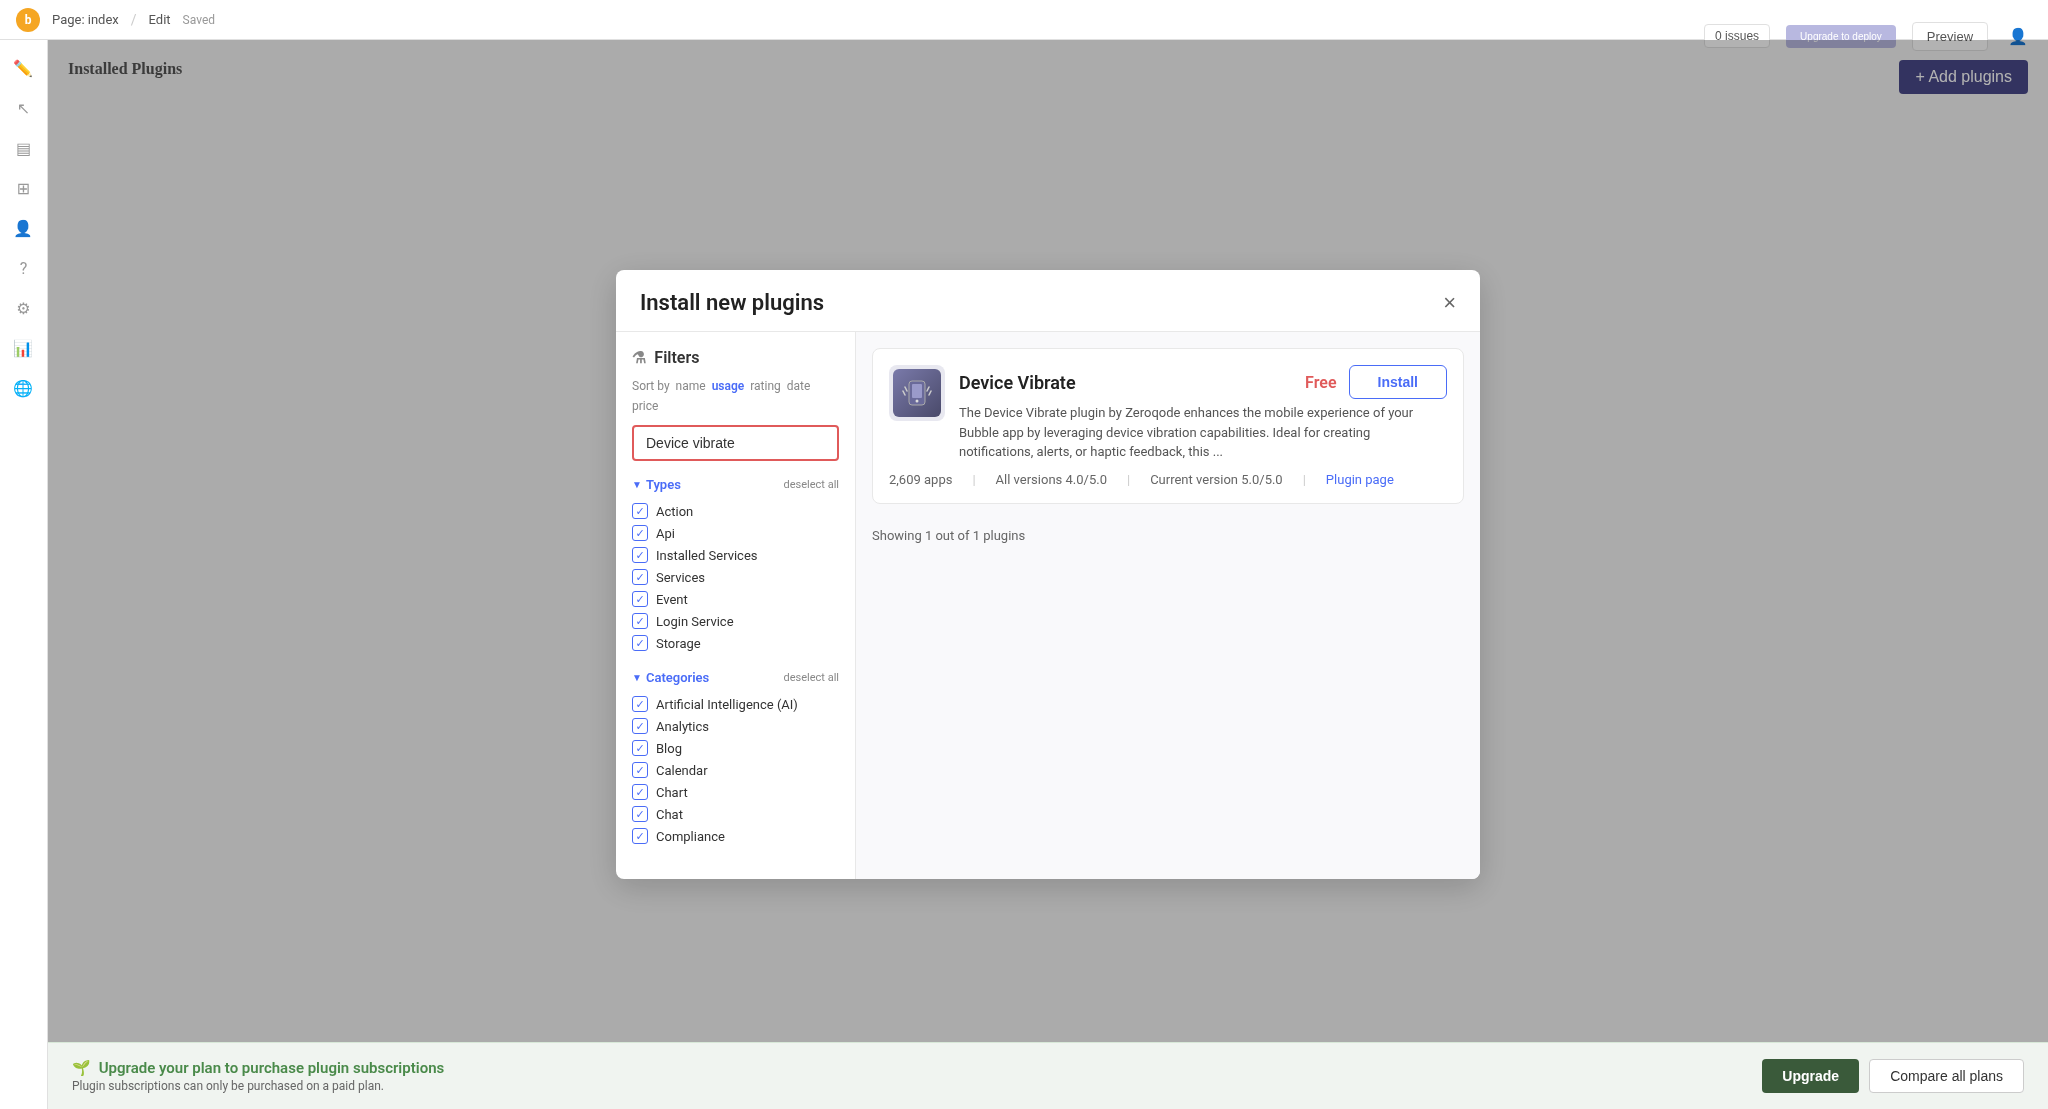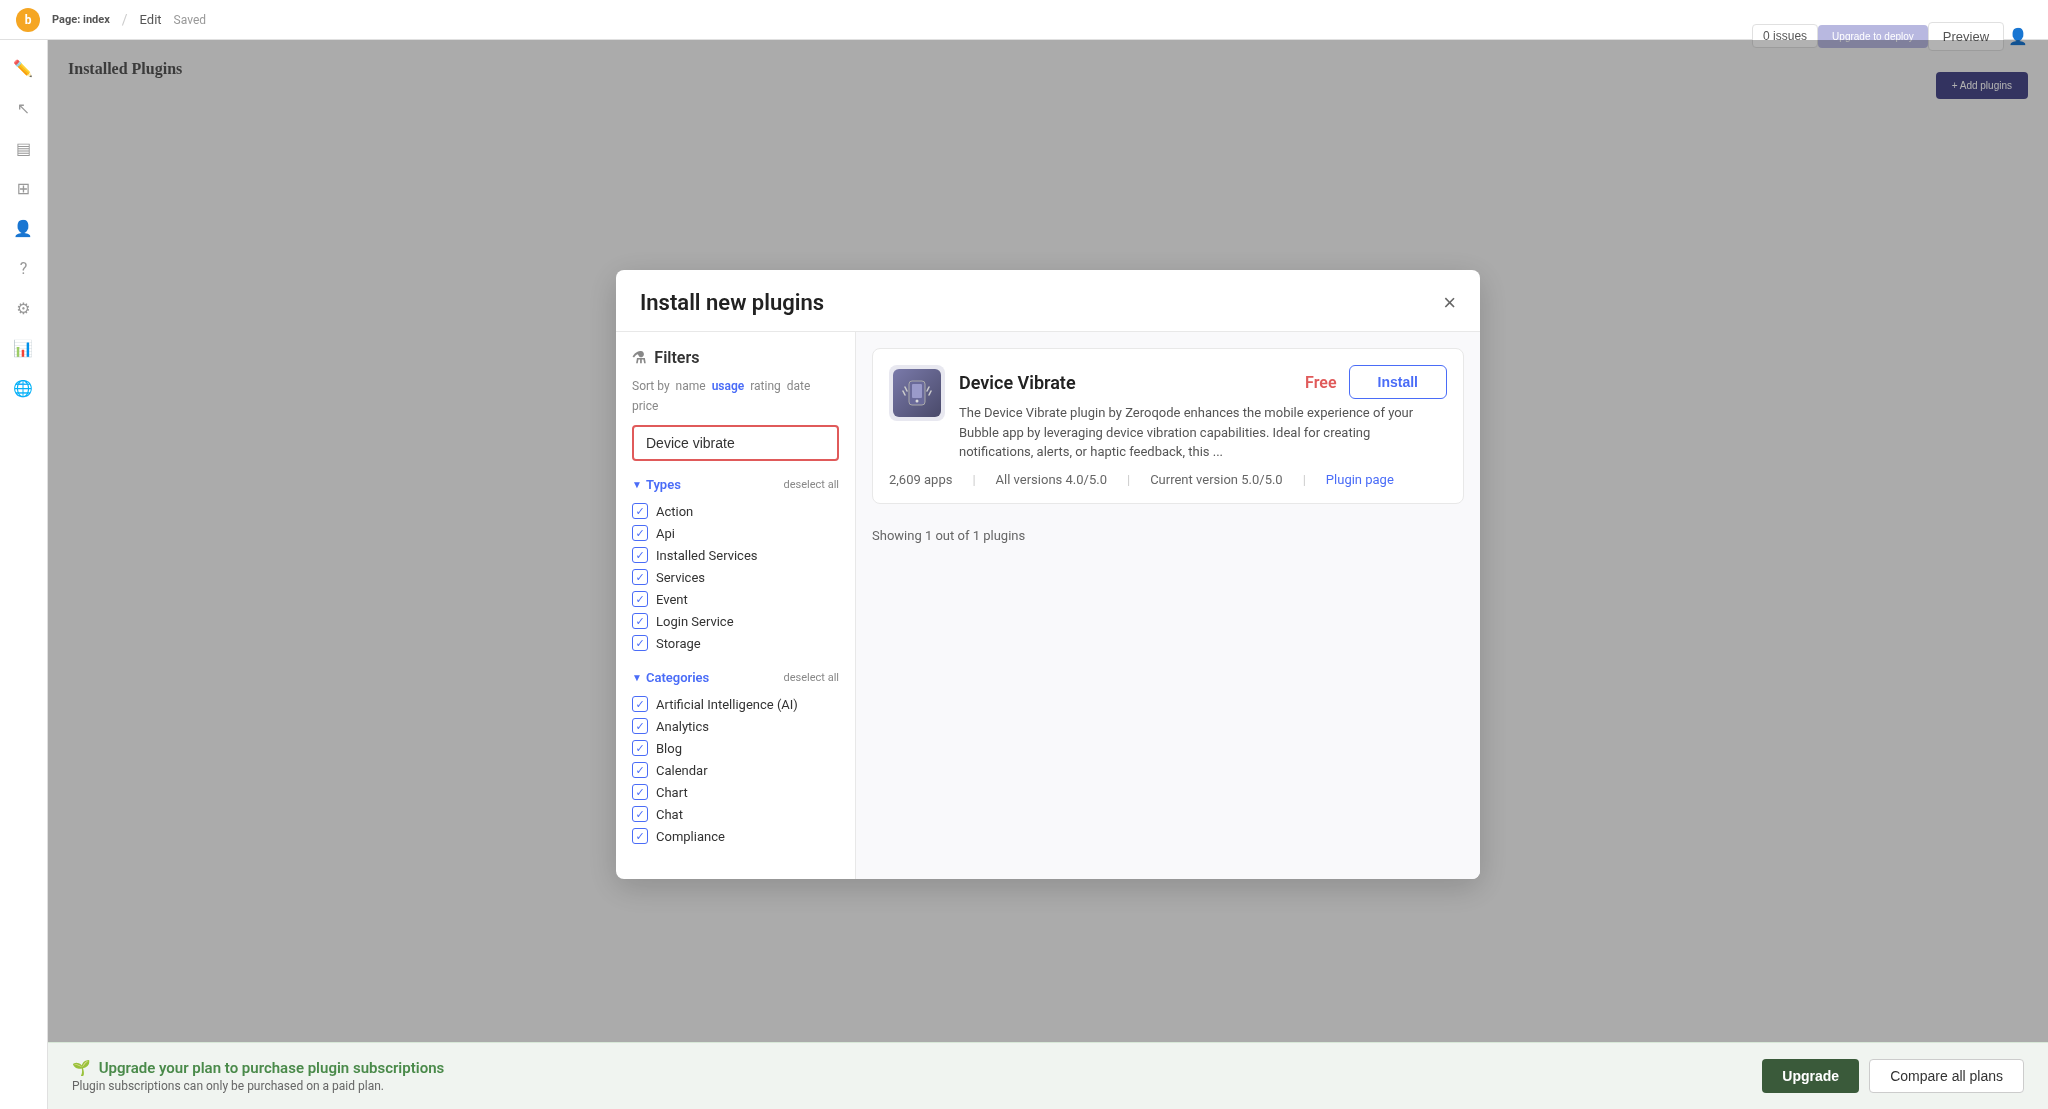--- a/index.html
+++ b/index.html
@@ -27,28 +27,28 @@
       z-index: 100;
     }
     .topbar-logo {
       width: 24px; height: 24px;
       background: #f5a623;
       border-radius: 50%;
       display: flex; align-items: center; justify-content: center;
       color: white; font-size: 12px; font-weight: bold;
     }
     .topbar-page {
-      color: #555; font-size: 11px; font-weight: bold;
+      color: #555; font-size: 13px;
     }
     .topbar-divider { color: #ccc; }
     .topbar-edit { color: #555; font-size: 13px; }
     .topbar-saved { color: #999; font-size: 12px; }
     .topbar-right {
       margin-left: auto;
-      display: flex; align-items: center; gap: 0; margin-top: 33px;
+      display: flex; align-items: center; gap: 16px; margin-top: 33px;
     }
     .issues-btn {
       border: 1px solid #e0e0e0;
       background: #fff;
       border-radius: 4px;
       padding: 4px 10px;
       font-size: 12px;
       color: #555;
       cursor: pointer;
     }
@@ -116,23 +116,22 @@
 
     .add-plugins-btn {
       position: fixed;
       top: 60px;
       right: 20px;
       background: #4a4a8a;
       color: white;
       border: none;
       border-radius: 4px;
       padding: 8px 16px;
-      font-size: 10px;
-      cursor: pointer;
-      margin-top: 12px;
+      font-size: 16px;
+      cursor: pointer;
     }
 
     
     .modal-overlay {
       position: fixed;
       top: 40px; left: 48px; right: 0; bottom: 0;
       background: rgba(0,0,0,0.3);
       z-index: 200;
       display: flex;
       align-items: center;

